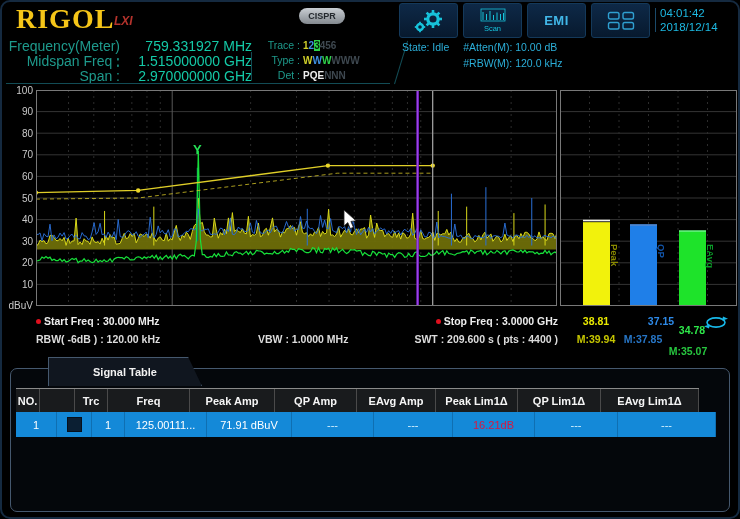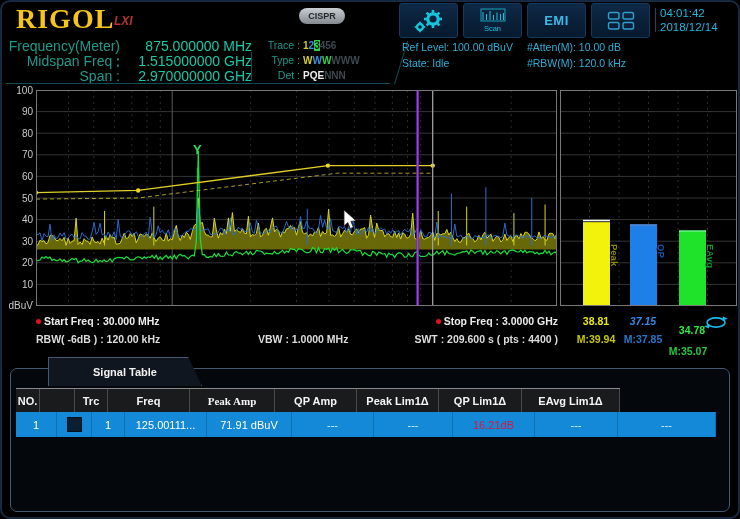--- a/index.html
+++ b/index.html
@@ -119,21 +119,21 @@
     </svg>
   </div>
   <div class="abs" id="clock-sep"></div>
   <div class="abs" id="clock">
     <div>04:01:42</div>
     <div>2018/12/14</div>
   </div>
 
   <div class="abs freq-row" style="top:38px">
     <span class="lbl">Frequency(Meter) :</span>
-    <span class="val">875.000000 MHz</span>
+    <span class="val">759.331927 MHz</span>
   </div>
   <div class="abs freq-row" style="top:53px">
     <span class="lbl">Midspan Freq :</span>
     <span class="val">1.515000000 GHz</span>
   </div>
   <div class="abs freq-row" style="top:68px">
     <span class="lbl">Span :</span>
     <span class="val">2.970000000 GHz</span>
   </div>
 
@@ -150,21 +150,20 @@
     <div class="tr-row">
       <span class="lbl">Det :</span>
       <span id="trace-dets"><span class="tr-cell" style="color: rgb(238, 238, 238);">P</span><span class="tr-cell" style="color: rgb(238, 238, 238);">Q</span><span class="tr-cell" style="color: rgb(238, 238, 238);">E</span><span class="tr-cell" style="color: rgb(62, 72, 80);">N</span><span class="tr-cell" style="color: rgb(62, 72, 80);">N</span><span class="tr-cell" style="color: rgb(62, 72, 80);">N</span></span>
     </div>
   </div>
   <div class="abs hsep" style="left:6px;top:83px;width:384px;height:1px"></div>
   <div class="abs hsep" style="left:394px;top:39px;width:1px;height:45px;transform:rotate(17deg);transform-origin:bottom"></div>
 
   <div class="abs" id="status-block">
     <div class="col">
-      <div>Ref Level: 100.00 dBuV</div>
       <div>State: Idle</div>
     </div>
     <div class="col" style="margin-right:0">
       <div>#Atten(M): 10.00 dB</div>
       <div>#RBW(M): 120.0 kHz</div>
     </div>
   </div>
 
   <div id="yaxis">
       <div class="abs ylab" style="top: 84.5px;">100</div>
@@ -272,40 +271,41 @@
   <div class="abs ftxt" style="left:380px;top:315px;width:178px;text-align:right">
     <span class="rdot"></span><span>Stop Freq : 3.0000 GHz</span>
   </div>
   <div class="abs ftxt2" style="left:36px;top:333px">RBW( -6dB ) : 120.00 kHz</div>
   <div class="abs ftxt2" style="left:258px;top:333px">VBW : 1.0000 MHz</div>
   <div class="abs ftxt2" style="left:385px;top:333px;width:173px;text-align:right">SWT : 209.600 s ( pts : 4400 )</div>
 
   <div id="meter-values">
       <div class="abs mval" style="left: 596px; top: 315px; color: rgb(232, 232, 0);">38.81</div>
       <div class="abs mval" style="left: 596px; top: 333px; color: rgb(232, 232, 0); opacity: 0.85;">M:39.94</div>
-      <div class="abs mval" style="left: 643px; top: 315px; color: rgb(46, 138, 232); font-style: italic;">37.15</div>
+      <div class="abs mval" style="left: 661px; top: 315px; color: rgb(46, 138, 232);">37.15</div>
       <div class="abs mval" style="left: 643px; top: 333px; color: rgb(46, 138, 232); opacity: 0.85;">M:37.85</div>
       <div class="abs mval" style="left: 692px; top: 324px; color: rgb(46, 232, 74);">34.78</div>
       <div class="abs mval" style="left: 688px; top: 333px; color: rgb(46, 232, 74); opacity: 0.85; margin-top: 12px;">M:35.07</div>
     </div>
   <svg class="abs" style="left:704px;top:316px" width="24" height="13">
     <ellipse cx="12" cy="6.5" rx="9" ry="4.6" stroke="#18b8e8" stroke-width="1.6" fill="none"></ellipse>
     <polygon points="19,0.5 24,2.8 18.2,4.6" fill="#18b8e8"></polygon>
     <polygon points="5,12.5 0,10.2 5.8,8.4" fill="#18b8e8"></polygon>
   </svg>
 
   <div class="abs" id="table-panel"></div>
   <div class="abs" id="table-tab">Signal Table</div>
   <div class="abs" id="tbl-head">
       <div class="th" style="width: 24px;">NO.</div>
       <div class="th" style="width: 35px;"></div>
       <div class="th" style="width: 33px; text-align: center;">Trc</div>
       <div class="th" style="width: 82px;">Freq</div>
-      <div class="th" style="width: 85px; font-family: Liberation Serif, serif;">Peak Amp</div>
+      <div class="th" style="width: 85px;">Peak Amp</div>
       <div class="th" style="width: 82px;">QP Amp</div>
+      <div class="th" style="width: 79px;">EAvg Amp</div>
       <div class="th" style="width: 82px;">Peak Lim1Δ</div>
       <div class="th" style="width: 83px;">QP Lim1Δ</div>
       <div class="th" style="width: 98px;">EAvg Lim1Δ</div>
     </div>
   <div class="abs" id="tbl-row">
       <div class="td" style="width: 41px;">1</div>
       <div class="td" style="width: 35px;">
         <div class="chk"></div>
       </div>
       <div class="td" style="width: 33px;">1</div>

